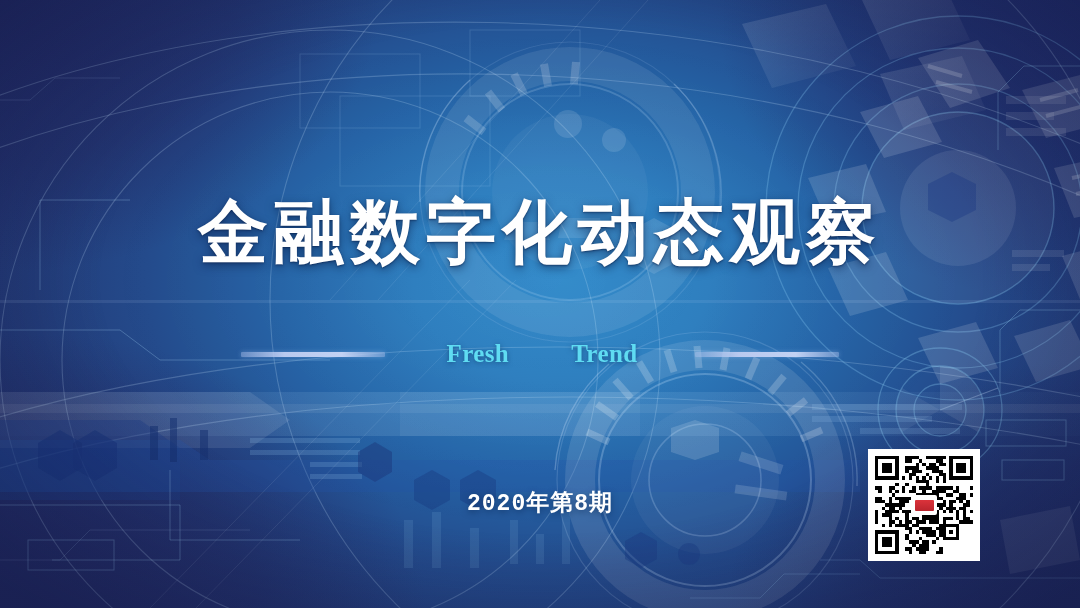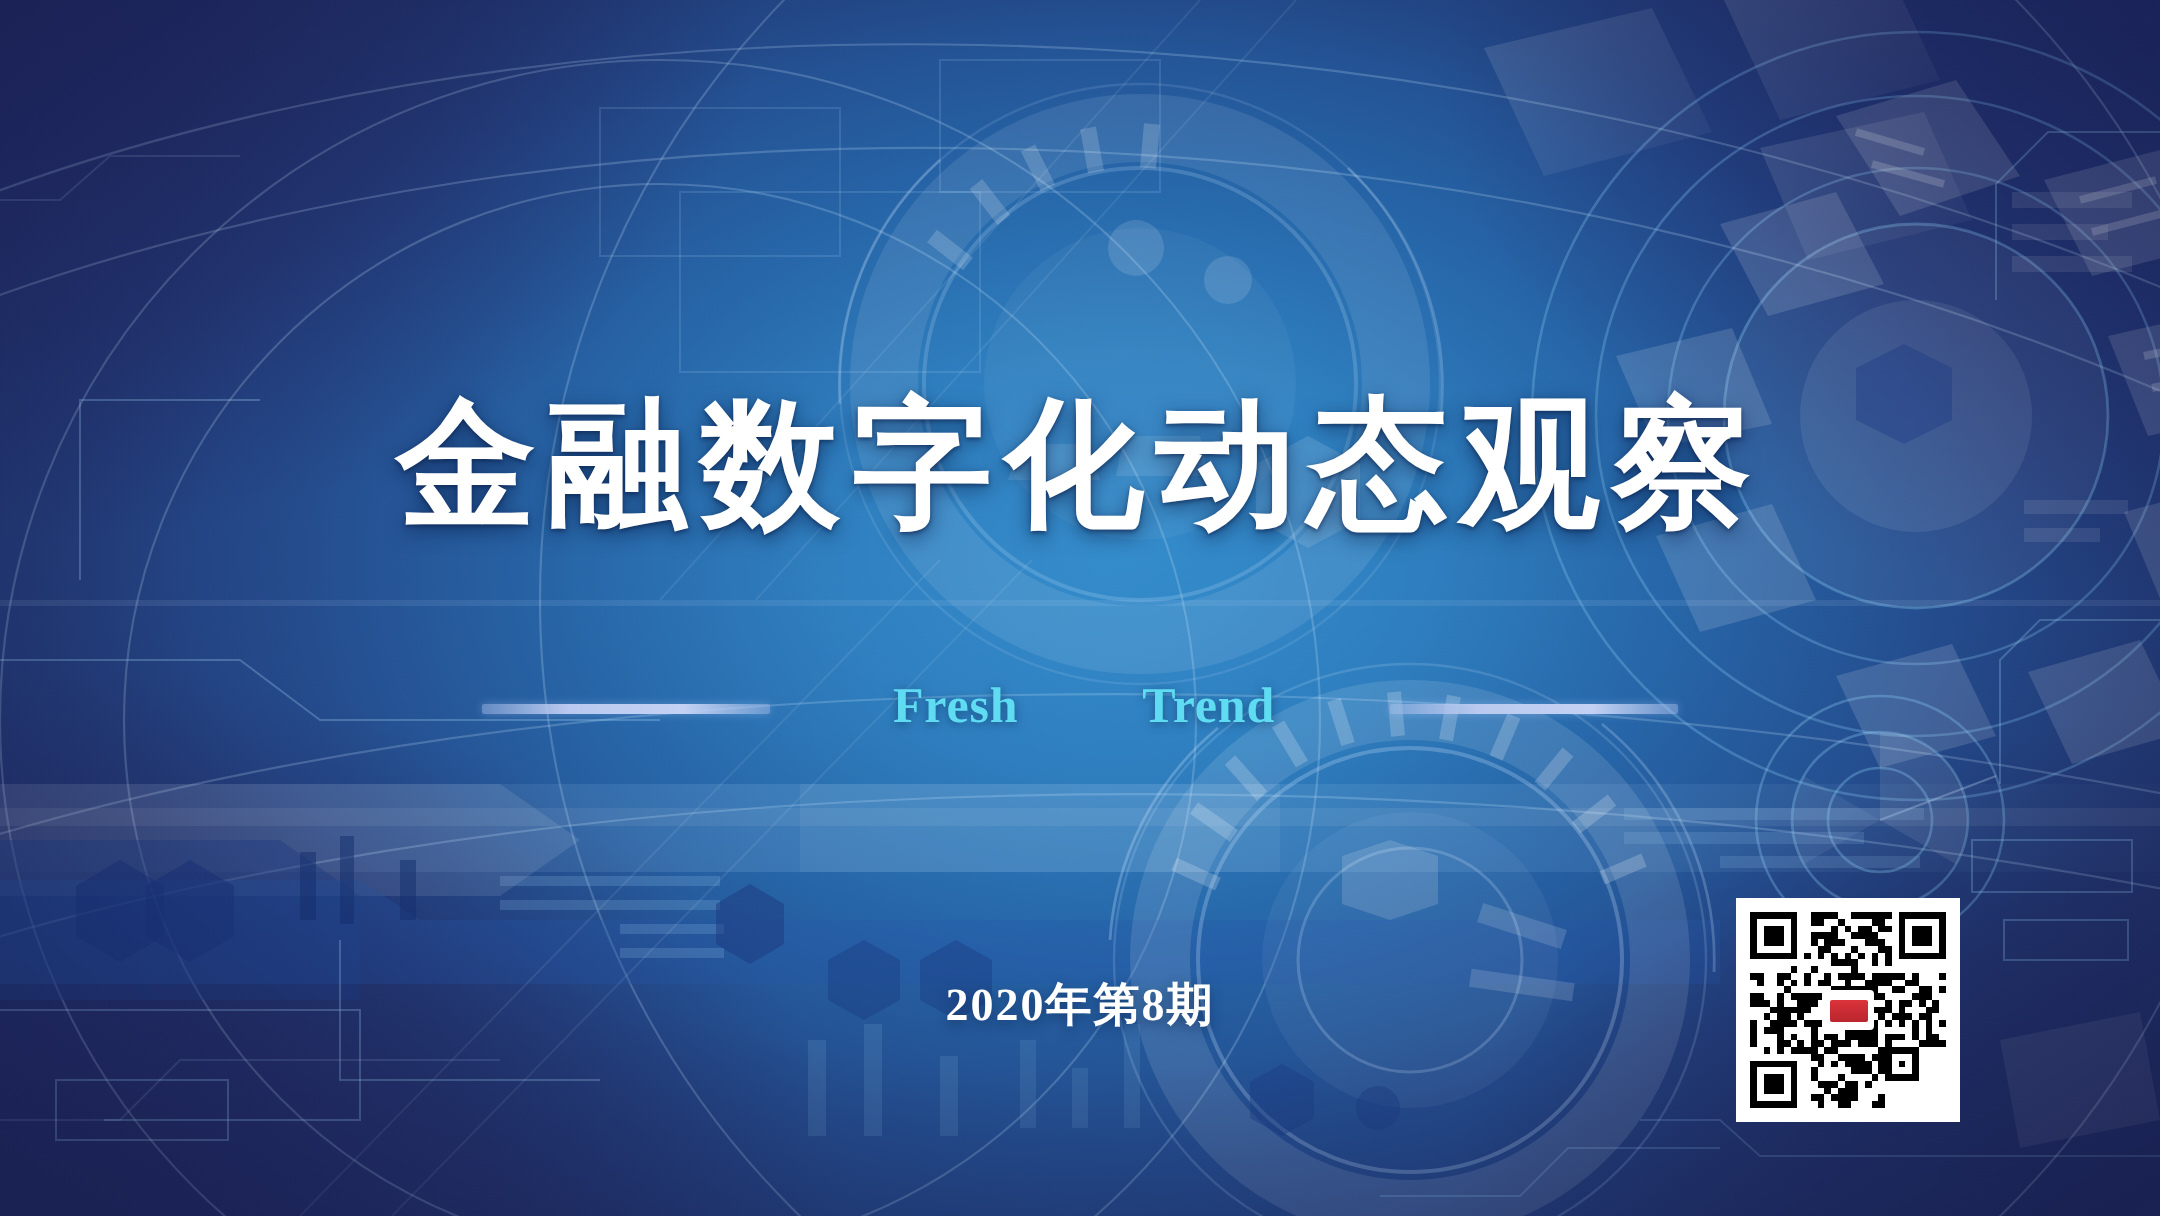--- a/index.html
+++ b/index.html
@@ -127,21 +127,21 @@
   .issue-line {
     position: absolute;
     left: 0;
     right: 0;
     top: 487px;
     text-align: center;
     font-size: 23px;
     font-weight: 600;
     color: #ffffff;
     letter-spacing: 1px;
-    font-family: Liberation Serif, serif;
+    font-family: Liberation Mono, monospace;
     text-shadow: 0 2px 6px rgba(10,30,70,0.5);
   }
 
   
   .qr-wrap {
     position: absolute;
     left: 868px;
     top: 449px;
     width: 112px;
     height: 112px;

